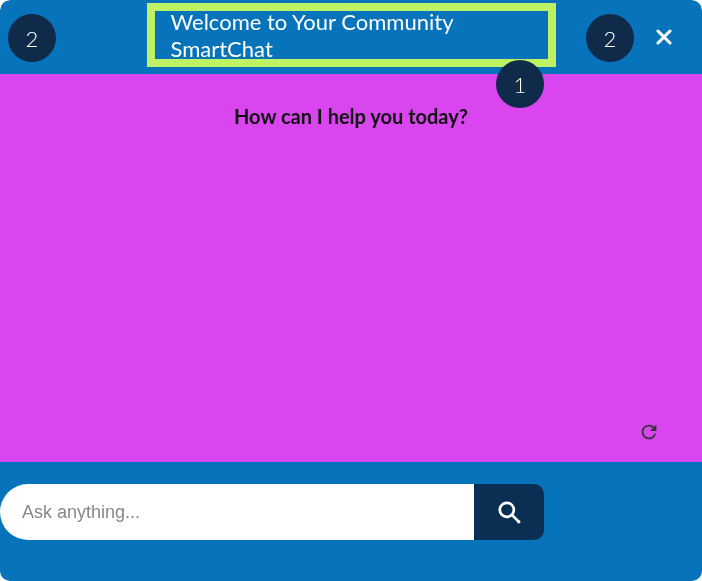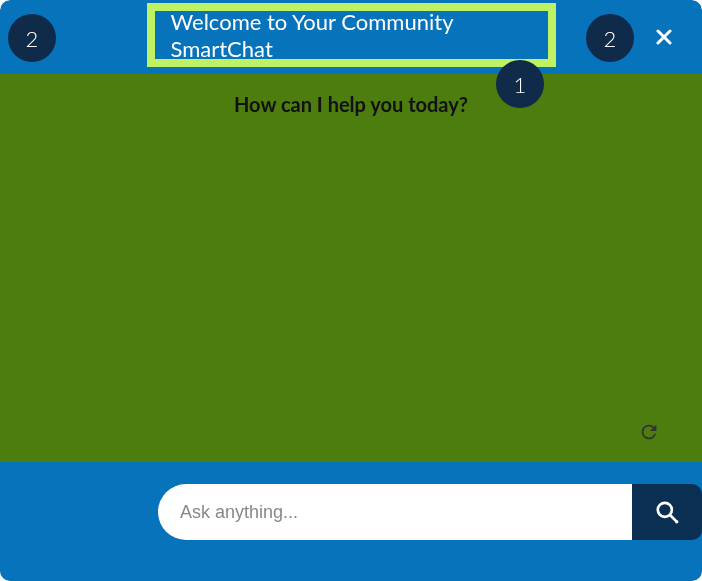--- a/index.html
+++ b/index.html
@@ -71,23 +71,23 @@
       justify-content: center;
       font-size: 22px;
       font-weight: 300;
       z-index: 10;
     }
     .marker-left { left: 8px; top: 14px; }
     .marker-right { right: 68px; top: 14px; }
     .marker-title { left: 496px; top: 60px; }
     .content {
       flex: 1;
-      background: #4d7c0f;
+      background: #d946ef;
       position: relative;
-      padding-top: 18px;
+      padding-top: 30px;
     }
     .greeting {
       text-align: center;
       font-size: 20px;
       font-weight: 700;
       color: #111;
     }
     .refresh-btn {
       position: absolute;
       right: 38px;
@@ -96,21 +96,21 @@
       border: none;
       cursor: pointer;
       color: #333;
       padding: 4px;
     }
     .footer {
       background: #0673bb;
       height: 119px;
       display: flex;
       align-items: flex-start;
-      justify-content: flex-end;
+      justify-content: flex-start;
       padding-top: 22px;
     }
     .input-group {
       display: flex;
       width: 544px;
       height: 56px;
     }
     .search-input {
       flex: 1;
       border: none;

